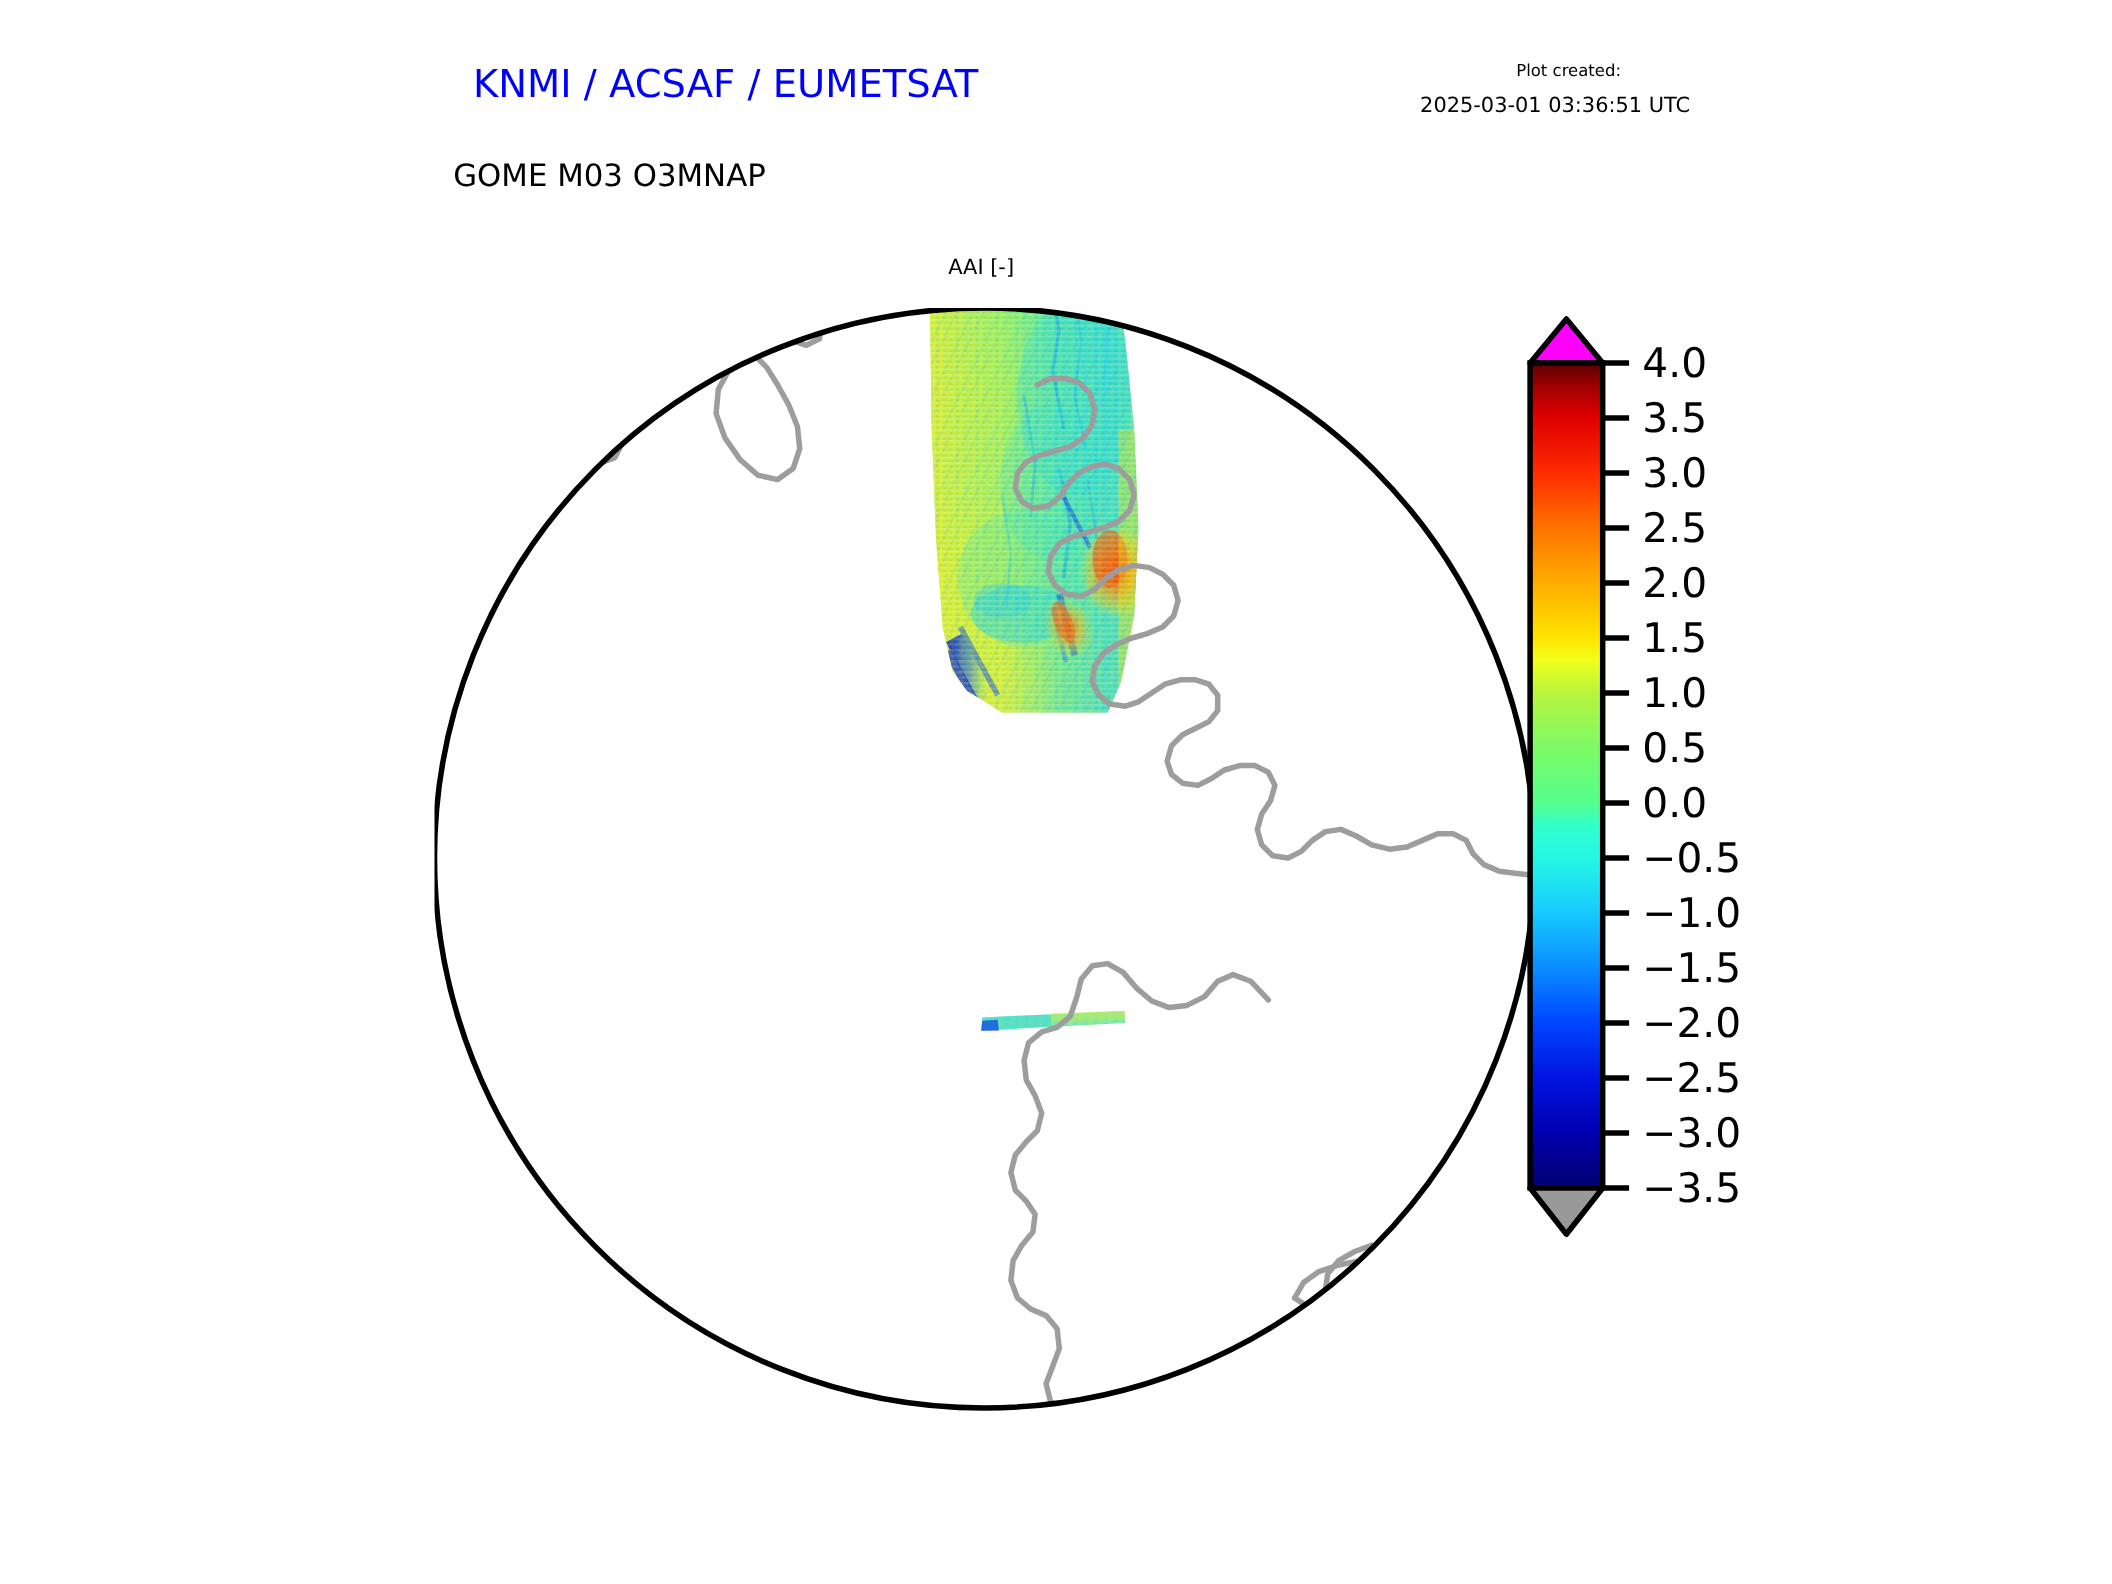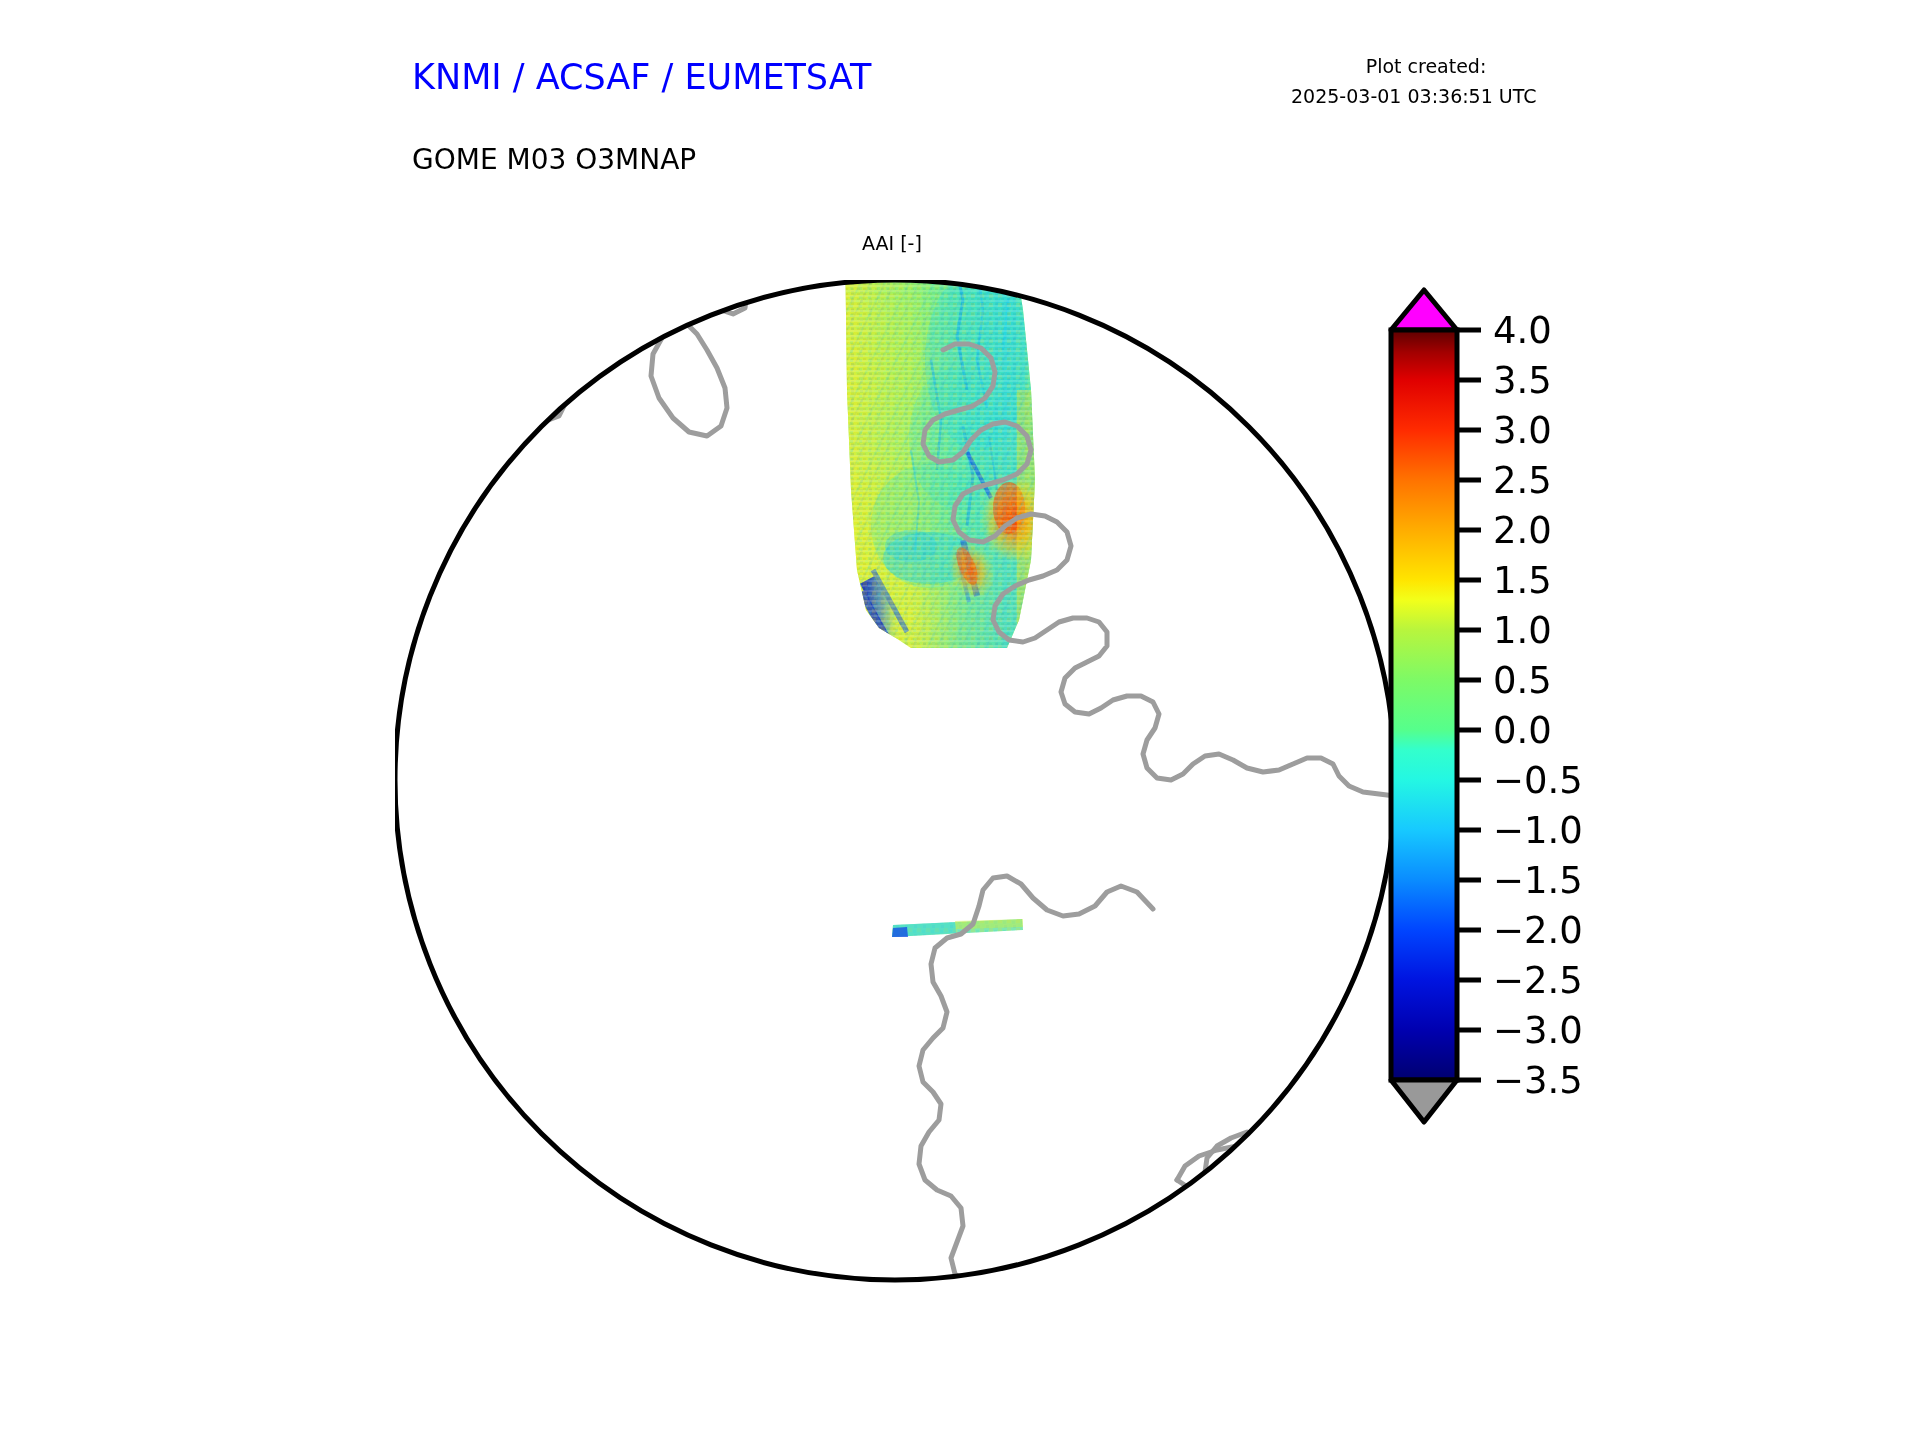--- a/index.html
+++ b/index.html
@@ -12,34 +12,34 @@
     width: 1920px;
     height: 1440px;
     background: #ffffff;
     font-family: "DejaVu Sans", sans-serif;
     overflow: hidden;
   }
 
   
   .hdr-org {
     position: absolute;
-    left: 412px;
+    left: 430px;
     top: 57px;
     font-size: 35px;
     color: #0000ff;
     white-space: nowrap;
     letter-spacing: 0px;
   }
   .hdr-created-label {
     position: absolute;
     left: 1291px;
     top: 55px;
     width: 270px;
     text-align: center;
-    font-size: 19px;
+    font-size: 15px;
     color: #000000;
     white-space: nowrap;
   }
   .hdr-created-value {
     position: absolute;
     left: 1291px;
     top: 85px;
     width: 270px;
     text-align: left;
     font-size: 19px;

